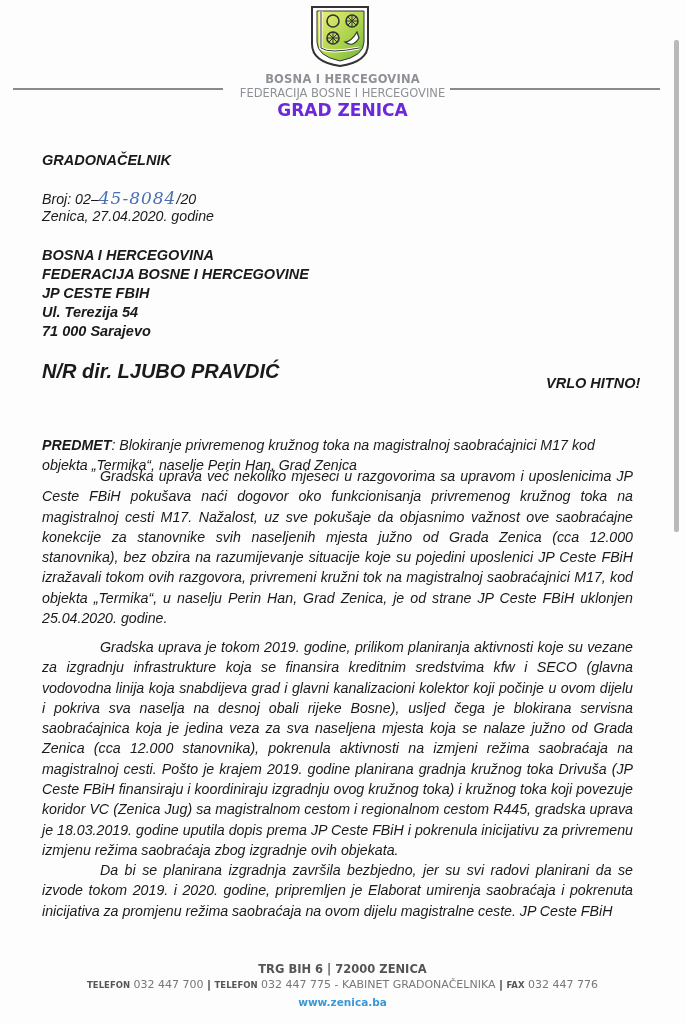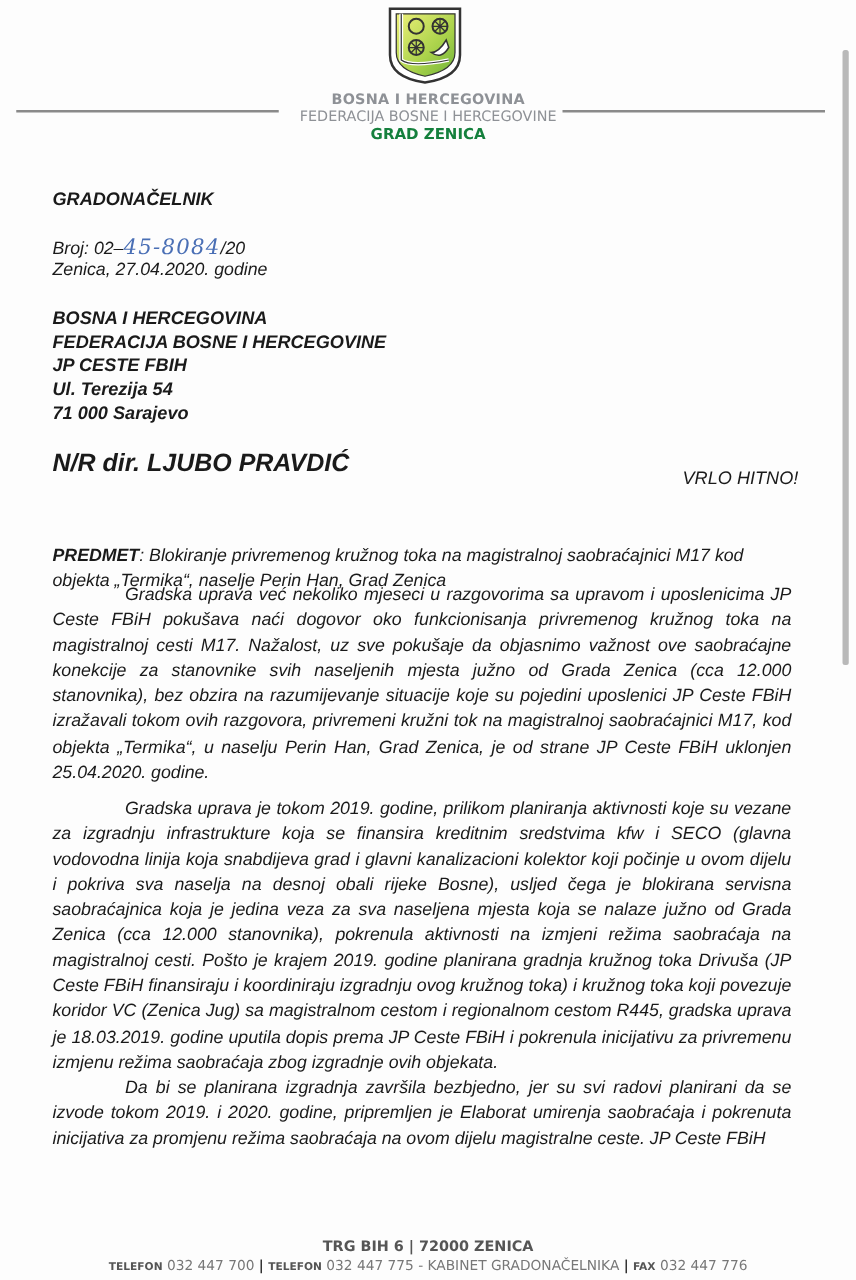--- a/index.html
+++ b/index.html
@@ -11,34 +11,34 @@
   }
   .page { position:absolute; left:0; top:0; width:685px; height:1024px; }
   .crest { position:absolute; left:309px; top:4px; width:62px; height:64px; }
   .hline { position:absolute; top:88px; height:1.5px; background:#8a8a8a; }
   .hline.left { left:13px; width:210px; }
   .hline.right { left:450px; width:210px; }
   .scrollbar { position:absolute; left:674px; top:40px; width:5px; height:492px; background:#b9b9b9; border-radius:2px; }
   .hdr { position:absolute; left:0; width:685px; text-align:center; font-family:"DejaVu Sans", sans-serif; }
   .hdr1 { top:72px; font-size:11.5px; font-weight:bold; color:#8e9196; letter-spacing:0.2px; }
   .hdr2 { top:86px; font-size:11.5px; color:#8e9196; }
-  .hdr3 { top:100px; font-size:12px; font-weight:bold; color:#15803d; }
+  .hdr3 { top:100px; font-size:17px; font-weight:bold; color:#6d28d9; }
   .txt { position:absolute; font-style:italic; font-size:14.2px; white-space:nowrap; }
   .b { font-weight:bold; }
   .mayor { left:42px; top:152px; font-weight:bold; font-size:14.5px; }
   .broj { left:42px; top:188px; }
   .hand { font-family:"DejaVu Serif", serif; color:#4a6fb5; font-size:17px; font-style:italic; letter-spacing:1px; }
   .date { left:42px; top:208px; }
   .addr { left:42px; font-weight:bold; font-size:14.5px; }
   .nr { left:42px; top:360px; font-weight:bold; font-size:20px; }
-  .urgent { left:546px; top:375px; font-weight:normal; font-size:14.5px; }
+  .urgent { left:546px; top:375px; font-weight:bold; font-size:14.5px; }
   .subj { left:42px; top:435px; width:590px; white-space:normal; line-height:20px; }
   .para { position:absolute; left:42px; width:591px; font-style:italic; font-size:14.2px; line-height:20.3px; text-align:justify; }
   .para .ind { display:inline-block; width:58px; }
-  .footer { position:absolute; left:0; width:685px; text-align:center; font-family:"DejaVu Sans", sans-serif; color:#777;margin-top:28px; }
+  .footer { position:absolute; left:0; width:685px; text-align:center; font-family:"DejaVu Sans", sans-serif; color:#777; }
   .f1 { top:962px; font-size:11.5px; font-weight:bold; color:#555; }
   .f2 { top:978px; font-size:11px; }
   .f2 .lbl { font-weight:bold; font-size:8.5px; color:#555; font-variant:small-caps; }
   .f2 .sep { color:#333; font-weight:bold; }
   .f3 { top:996px; font-size:10.5px; font-weight:bold; color:#3a98d6; }
 </style>
 </head>
 <body>
 
 <div class="page">

